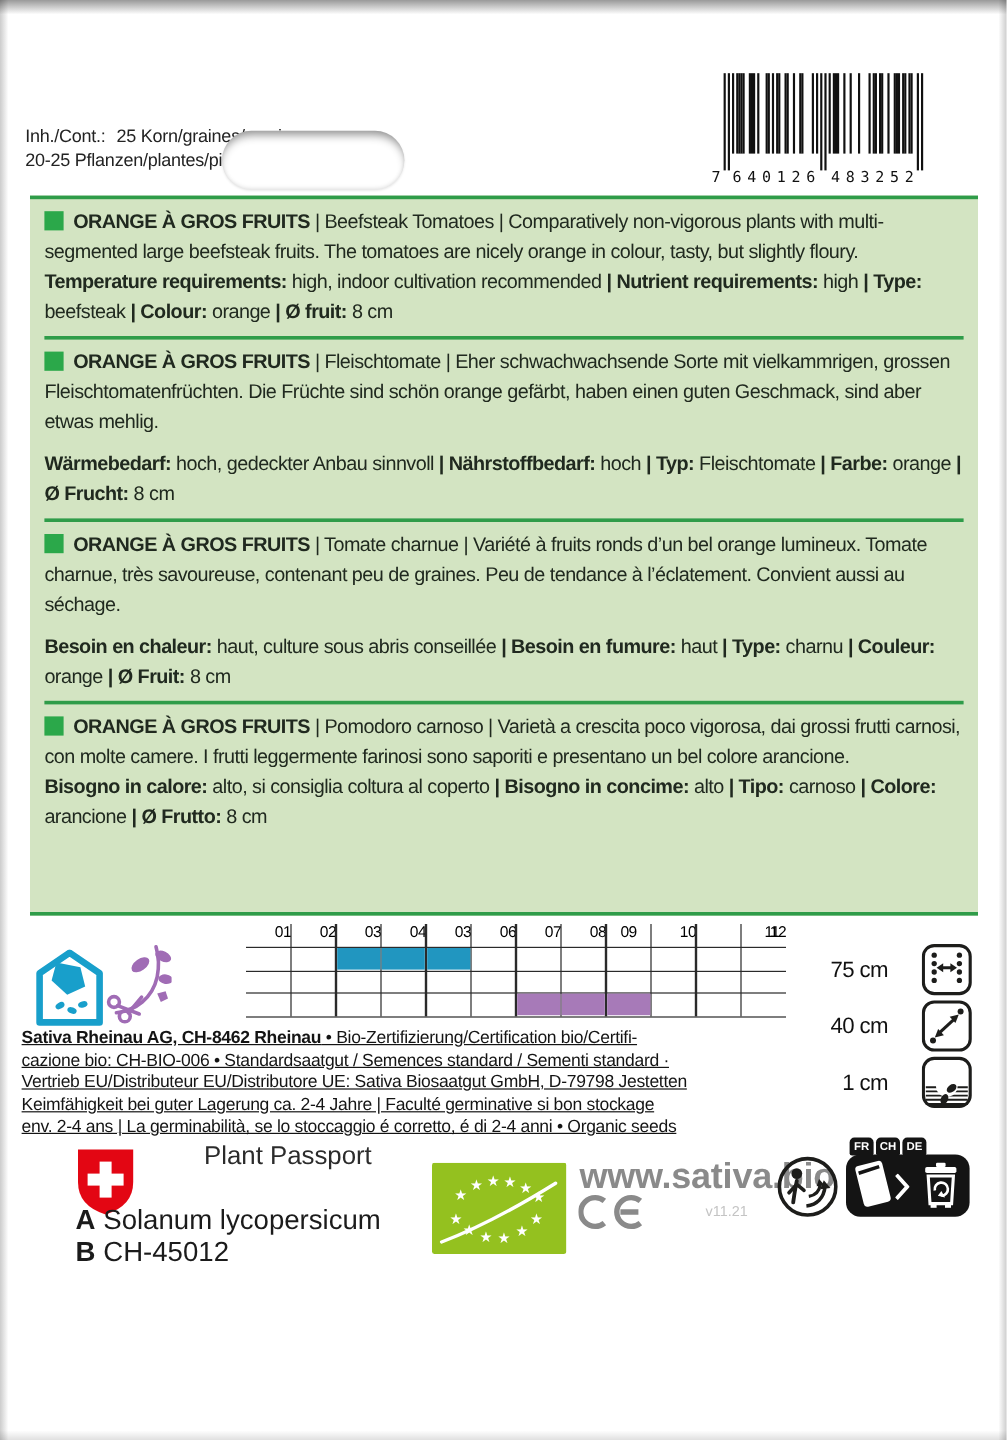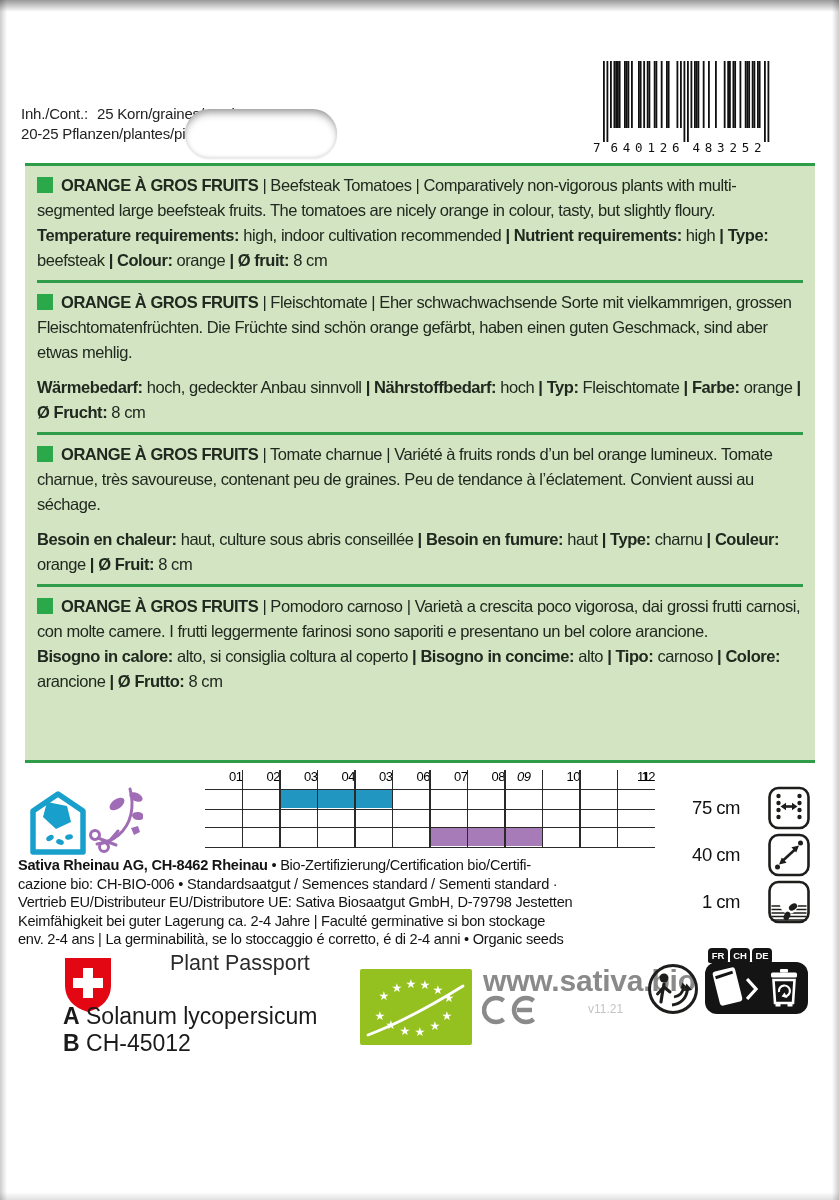--- a/index.html
+++ b/index.html
@@ -44,21 +44,21 @@
   .cal-hline{position:absolute;left:0;width:450px;height:1.5px;background:#2a2a2a;}
   .cal-cell{position:absolute;height:18px;}
 
   .meas-row{position:absolute;left:650px;width:160px;height:44px;display:flex;
         align-items:center;justify-content:flex-end;gap:28px;}
   .meas-label{font-size:18.5px;letter-spacing:-0.5px;color:#111;}
 
   .left-icons{position:absolute;left:30px;top:784px;width:150px;height:72px;}
 
   .info{position:absolute;left:18px;top:856px;font-size:14.6px;line-height:18.6px;
-        letter-spacing:-0.25px;color:#141414;white-space:nowrap;}
+        letter-spacing:-0.25px;color:#141414;white-space:nowrap;text-decoration:underline;}
 
   .swiss-shield{position:absolute;left:64px;top:957px;}
   .passport-title{position:absolute;left:170px;top:951px;font-size:21.5px;color:#2b2b2b;}
   .passport-entries{position:absolute;left:63px;top:1003px;font-size:23px;line-height:26.5px;color:#1b1b1b;}
 
   .eu-logo{position:absolute;left:360px;top:969px;}
   .website{position:absolute;left:483px;top:964px;font-size:30px;font-weight:bold;
         color:var(--brand-gray,#8a8a8a);letter-spacing:-0.2px;}
   .ce-mark{position:absolute;left:482px;top:994px;}
   .version{position:absolute;left:588px;top:1002px;font-size:12px;color:#c4c4c4;}
@@ -192,21 +192,21 @@
 
   <div class="calendar">
       <div class="cal-month" style="left: 0px;">01</div>
       <div class="cal-month" style="left: 37.5px;">02</div>
       <div class="cal-month" style="left: 75px;">03</div>
       <div class="cal-month" style="left: 112.5px;">04</div>
       <div class="cal-month" style="left: 150px;">03</div>
       <div class="cal-month" style="left: 187.5px;">06</div>
       <div class="cal-month" style="left: 225px;">07</div>
       <div class="cal-month" style="left: 262.5px;">08</div>
-      <div class="cal-month" style="left: 288px; font-style: italic;">09</div>
+      <div class="cal-month" style="left: 288px;">09</div>
       <div class="cal-month" style="left: 337.5px;">10</div>
       <div class="cal-month" style="left: 375px; padding-left: 32px;">11</div>
       <div class="cal-month" style="left: 412.5px;">12</div>
       <div class="cal-vline" style="left: 36.75px;"></div>
       <div class="cal-vline" style="left: 74.25px;"></div>
       <div class="cal-vline" style="left: 111.75px;"></div>
       <div class="cal-vline" style="left: 149.25px;"></div>
       <div class="cal-vline" style="left: 186.75px;"></div>
       <div class="cal-vline" style="left: 224.25px;"></div>
       <div class="cal-vline" style="left: 261.75px;"></div>

